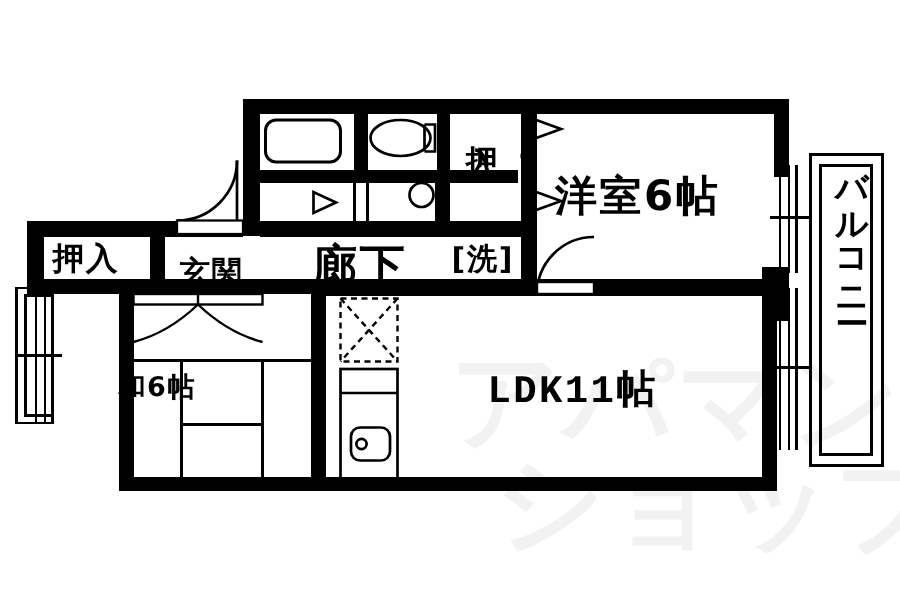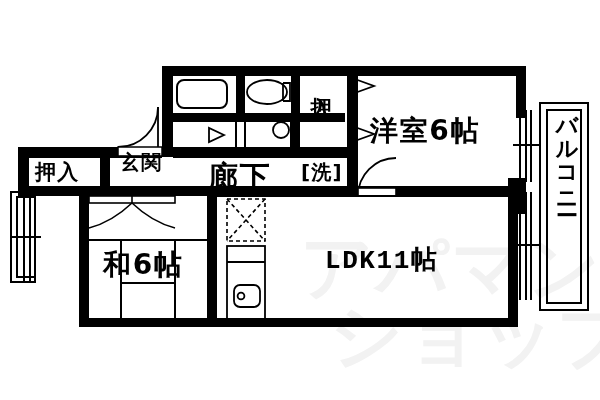--- a/index.html
+++ b/index.html
@@ -202,29 +202,29 @@
       <line x1="531" y1="192" x2="531" y2="300"></line>
       <line x1="513" y1="245" x2="540" y2="245" stroke-width="1.5"></line>
     </g>
 
     <g fill="none" stroke="#000000" stroke-width="2">
       <line x1="217" y1="196" x2="508" y2="196"></line>
     </g>
 
   </svg>
 
-  <div class="lbl" style="left:79px; top:246px; font-size:28px;padding-left:24px;">和6帖</div>
+  <div class="lbl" style="left:79px; top:246px; font-size:18px;">和6帖</div>
 
   <div class="lbl" style="left:325px; top:242px; font-size:26px;font-family:Liberation Mono, monospace;">LDK11帖</div>
 
   <div class="lbl" style="left:370px; top:112px; font-size:28px;">洋室6帖</div>
 
   <div class="lbl" style="left:208px; top:157px; font-size:30px;">廊下</div>
 
-  <div class="lbl" style="left:120px; top:149px; font-size:20px;">玄関</div>
+  <div class="lbl" style="left:120px; top:168px; font-size:20px;">玄関</div>
 
   <div class="lbl" style="left:301px; top:159px; font-size:20px;">[洗]</div>
 
   <div class="lbl" style="left:35px; top:158px; font-size:21px;">押入</div>
 
   <div class="lbl lbl-vert" style="left:307px; top:80px; font-size:21px;">押入</div>
 
   <div class="lbl lbl-vert" style="left:552px; top:100px; font-size:22px;">バルコニー</div>
 
 </div>

